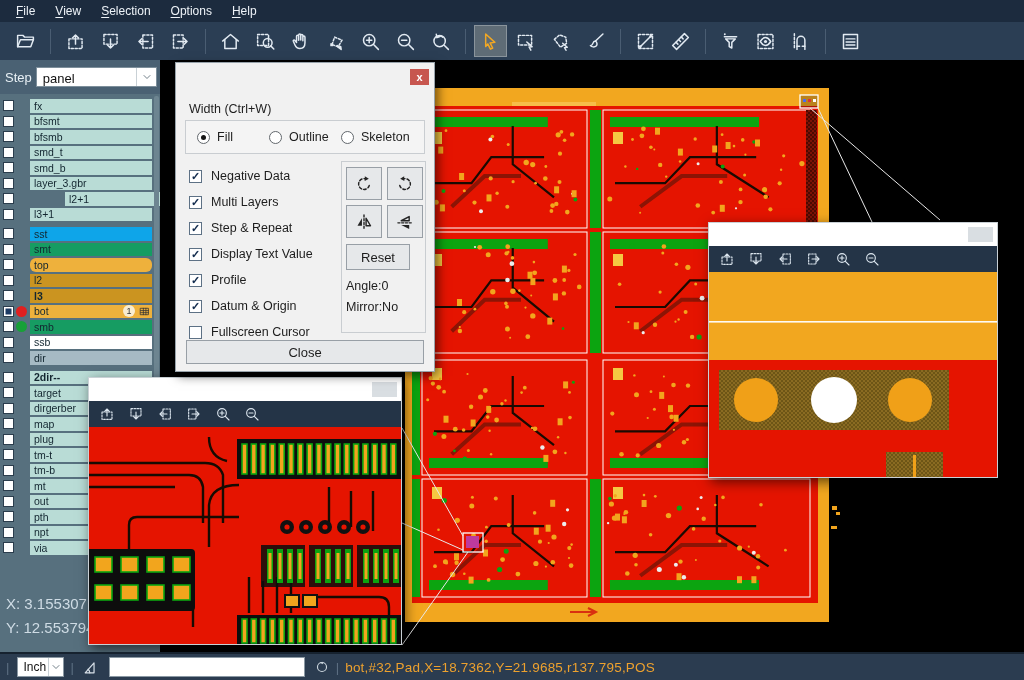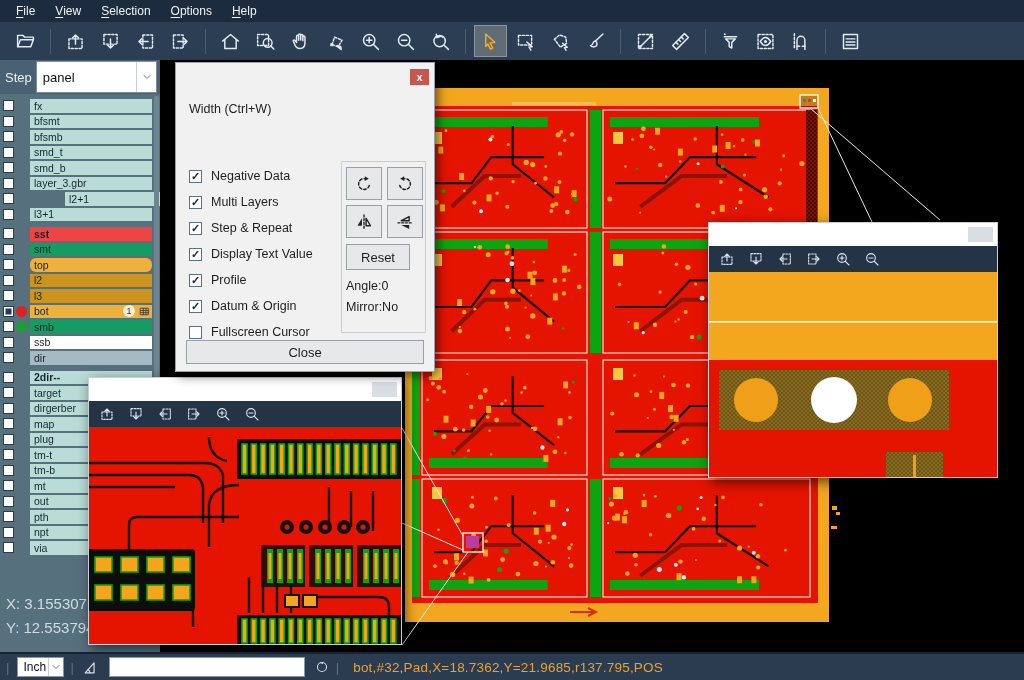--- a/index.html
+++ b/index.html
@@ -15,21 +15,21 @@
   .toolbar{position:absolute;left:0;top:22px;right:0;height:38px;background:#2b3e54;display:flex;align-items:center;padding:0 8px}
   .tsep{width:1px;height:25px;background:#4a5d72;margin:0 7px;flex:0 0 auto}
   .tbtn{width:33px;height:32px;display:flex;align-items:center;justify-content:center;background:transparent;border:1px solid transparent;color:#e2eaf2;margin:0 1px;padding:0}
   .tbtn.active{background:#5f6c76;border-color:#8a949c;color:#f2a824}
   .icn{width:21px;height:21px;display:block}
 
   
   .sidebar{position:absolute;left:0;top:60px;width:160px;bottom:28px;background:#57707e;overflow:hidden}
   .step-row{height:34px;display:flex;align-items:center;background:#4a6173;padding:12px 3px;gap:4px}
   .step-label{color:#e9f1f6;font-size:13px;padding-left:2px}
-  .step-select{flex:1;height:32px;background:#fff;border:1px solid #7d8f9b;display:flex;align-items:center;justify-content:space-between;font-size:13px;color:#111;padding-left:6px}
+  .step-select{flex:1;height:20px;background:#fff;border:1px solid #7d8f9b;display:flex;align-items:flex-end;justify-content:space-between;font-size:13px;color:#111;padding-left:6px}
   .step-select .chev{width:20px;height:100%;border-left:1px solid #c9d1d6;display:flex;align-items:center;justify-content:center;color:#5a6a75}
   .chev svg{width:12px;height:12px}
   .lgroup{margin-top:4px}
   .lrow{height:15.5px;display:flex;align-items:center}
   .lcheck{width:11px;height:11px;background:#fff;border:1px solid #2b3d4d;margin-left:3px;flex:0 0 auto}
   .lcheck.checked{background:#1d3b63;box-shadow:inset 0 0 0 1.5px #fff}
   .lind{width:15px;display:flex;align-items:center;justify-content:center;flex:0 0 auto}
   .ldot{width:11px;height:11px;border-radius:50%}
   .lname{position:relative;width:122px;height:13.5px;font-size:10.5px;color:#132630;display:flex;align-items:center;padding:0 4px;margin-left:1px;white-space:nowrap;overflow:hidden}
   .lbadge{position:absolute;right:17px;top:0.5px;width:12px;height:12px;border-radius:50%;background:#f8ecd0;color:#333;font-size:9px;line-height:12px;text-align:center}
@@ -77,21 +77,21 @@
   
   .statusbar{position:absolute;left:0;right:0;bottom:0;height:28px;background:#2b3c50;border-top:2px solid #16222f;display:flex;align-items:center;font-size:12px}
   .sbsep{color:#5d7083;margin:0 6px;font-size:13px}
   .unit-select{width:47px;height:20px;background:#fff;border:1px solid #8a98a3;display:flex;align-items:center;justify-content:space-between;color:#111;font-size:12px;padding-left:5px;margin-left:2px}
   .unit-select .chev{width:15px;height:100%;border-left:1px solid #c9d1d6;display:flex;align-items:center;justify-content:center;color:#5a6a75}
   .angle-icon{color:#d7dfe7;width:17px;height:17px;margin:0 2px}
   .angle-icon svg{width:17px;height:17px}
   .cmd-input{width:196px;height:20px;border:1px solid #8a98a3;background:#fff;margin-left:8px;font-size:12px;padding:0 4px;color:#111}
   .refresh-icon{color:#cdd7df;width:16px;height:16px;margin-left:9px}
   .refresh-icon svg{width:16px;height:16px}
-  .status-text{color:#eda12e;font-size:13.5px;margin-left:8px;letter-spacing:.2px}
+  .status-text{color:#eda12e;font-size:13.5px;margin-left:0;letter-spacing:.2px}
 </style>
 </head>
 <body>
 
 <div id="app">
 
   <div class="menubar" id="menubar">
       <div class="menu-item"><u>F</u>ile</div>
       <div class="menu-item"><u>V</u>iew</div>
       <div class="menu-item"><u>S</u>election</div>
@@ -741,21 +741,21 @@
             <span class="lind"></span>
             <div class="lname" style="background: rgb(185, 220, 214);">
               <span>l3+1</span>
             </div>
           </div>
         </div>
         <div class="lgroup">
           <div class="lrow">
             <span class="lcheck"></span>
             <span class="lind"></span>
-            <div class="lname" style="background: #ef4444; font-weight: bold;">
+            <div class="lname" style="background: #0ea5e9;">
               <span>sst</span>
             </div>
           </div>
           <div class="lrow">
             <span class="lcheck"></span>
             <span class="lind"></span>
             <div class="lname" style="background: rgb(22, 156, 98);">
               <span>smt</span>
             </div>
           </div>
@@ -769,21 +769,21 @@
           <div class="lrow">
             <span class="lcheck"></span>
             <span class="lind"></span>
             <div class="lname" style="background: rgb(203, 148, 32);">
               <span>l2</span>
             </div>
           </div>
           <div class="lrow">
             <span class="lcheck"></span>
             <span class="lind"></span>
-            <div class="lname" style="background: rgb(203, 148, 32);">
+            <div class="lname" style="background: rgb(203, 148, 32); font-weight: bold;">
               <span>l3</span>
             </div>
           </div>
           <div class="lrow">
             <span class="lcheck checked"></span>
             <span class="lind">
               <span class="ldot" style="background: rgb(224, 32, 32);"></span>
             </span>
             <div class="lname" style="background: rgb(238, 177, 60);">
               <span>bot</span>
@@ -1110,20 +1110,34 @@
           <circle cx="201" cy="128" r="22" fill="#f0a018"></circle>
           <rect x="177" y="180" width="57" height="25" fill="url(#dolive)"></rect>
           <rect x="204" y="183" width="3" height="22" fill="#f0a018"></rect>
         </svg>
     </div>
   </div>
 
   <div class="dialog">
     <div class="dlg-close">x</div>
     <div class="width-label">Width (Ctrl+W)</div>
+    <div class="radio-box" id="radios">
+        <div class="radio">
+          <span class="rdot sel"></span>
+          <span>Fill</span>
+        </div>
+        <div class="radio">
+          <span class="rdot"></span>
+          <span>Outline</span>
+        </div>
+        <div class="radio">
+          <span class="rdot"></span>
+          <span>Skeleton</span>
+        </div>
+      </div>
     <div class="checks" id="dlgchecks">
         <div class="chk">
           <span class="cbox">✓</span>
           <span>Negative Data</span>
         </div>
         <div class="chk">
           <span class="cbox">✓</span>
           <span>Multi Layers</span>
         </div>
         <div class="chk">

